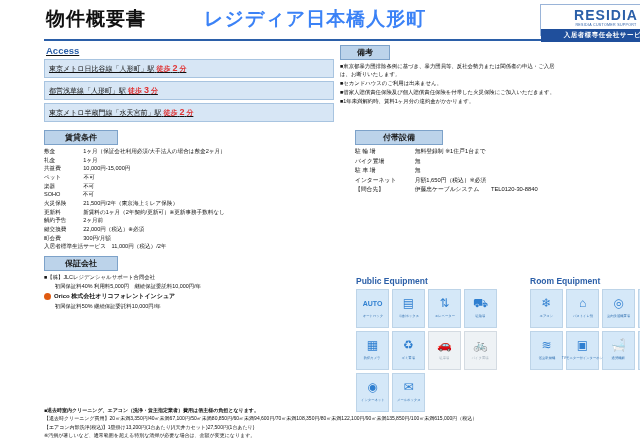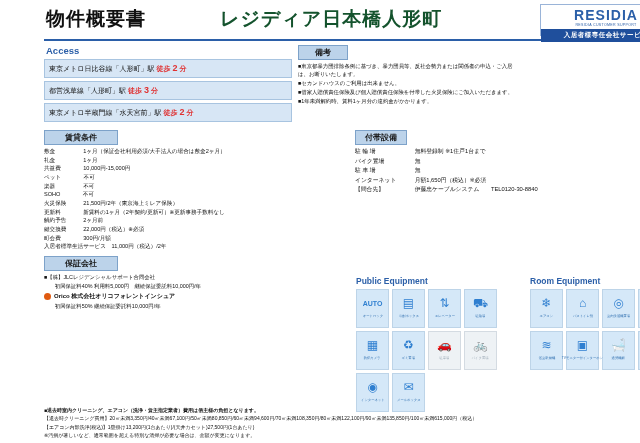--- a/index.html
+++ b/index.html
@@ -15,22 +15,22 @@
   .page{position:relative;width:640px;height:443px;box-sizing:border-box;padding:4px 6px;margin-left:38px;}
 
   
   .header{position:relative;height:34px;}
   .title-main{
     position:absolute;left:2px;top:2px;
     font-size:19px;font-weight:bold;letter-spacing:1px;color:#111;
     font-family:"DejaVu Sans","Liberation Sans",sans-serif;
   }
   .title-sub{
-    position:absolute;left:176px;top:2px;
-    font-size:19px;font-weight:bold;letter-spacing:1px;color:#14532d;
+    position:absolute;left:160px;top:2px;
+    font-size:19px;font-weight:bold;letter-spacing:1px;color:#3b82f6;
     font-family:"DejaVu Sans","Liberation Sans",sans-serif;
   }
   .brandbox{
     position:absolute;right:0;top:0;width:132px;height:32px;
     border:1px solid #9ab4d8;box-sizing:border-box;background:#fff;
   }
   .brandbox .b1{font-size:14px;font-weight:bold;color:#2b5fa8;text-align:center;margin-top:2px;letter-spacing:1px;}
   .brandbox .b2{font-size:3.6px;color:#2b5fa8;text-align:center;letter-spacing:0.3px;}
   .brandbox .b3{
     margin-top:2px;background:#1f4f9c;color:#fff;font-size:6.5px;font-weight:bold;
@@ -42,21 +42,21 @@
   .bar{
     background:#bcd3ea;border:1px solid #7da2c9;
     font-size:8px;font-weight:bold;color:#1a1a1a;
     padding:1px 4px;box-sizing:border-box;display:inline-block;
   }
   .bar-wide{display:block;}
 
   
   .top{display:flex;gap:6px;}
   .col-left{width:152px;}
-  .col-mid{width:248px;}
+  .col-mid{width:290px;text-decoration:underline;}
   .col-right{width:215px;}
 
   .kv{font-size:6px;line-height:1.45;margin-top:2px;}
   .kv div{white-space:nowrap;}
 
   .access-title{font-size:9.5px;font-weight:bold;color:#2b5fa8;margin:0 0 3px 2px;}
   .access-row{
     background:#d7e6f5;border:1px solid #a8c4e0;
     margin-bottom:3px;padding:3px 4px;box-sizing:border-box;
     font-size:7px;white-space:nowrap;
@@ -182,21 +182,21 @@
         <div>火災保険　　　21,500円/2年（東京海上ミレア保険）</div>
         <div>更新料　　　　新賃料の1ヶ月（2年契約/更新可）※更新事務手数料なし</div>
         <div>解約予告　　　2ヶ月前</div>
         <div>鍵交換費　　　22,000円（税込）※必須</div>
         <div>町会費　　　　300円/月額</div>
         <div>入居者標準生活サービス　11,000円（税込）/2年</div>
       </div>
     </div>
 
     <div class="mid-right">
-      <div class="bar" style="padding:1px 9px;">付帯設備</div>
+      <div class="bar" style="padding:1px 27px;">付帯設備</div>
       <div class="equip-table">
         <div>
           <span class="lbl">駐 輪 場</span>
           <span>無料登録制</span>
           <span>※1住戸1台まで</span>
         </div>
         <div>
           <span class="lbl">バイク置場</span>
           <span>無</span>
         </div>

